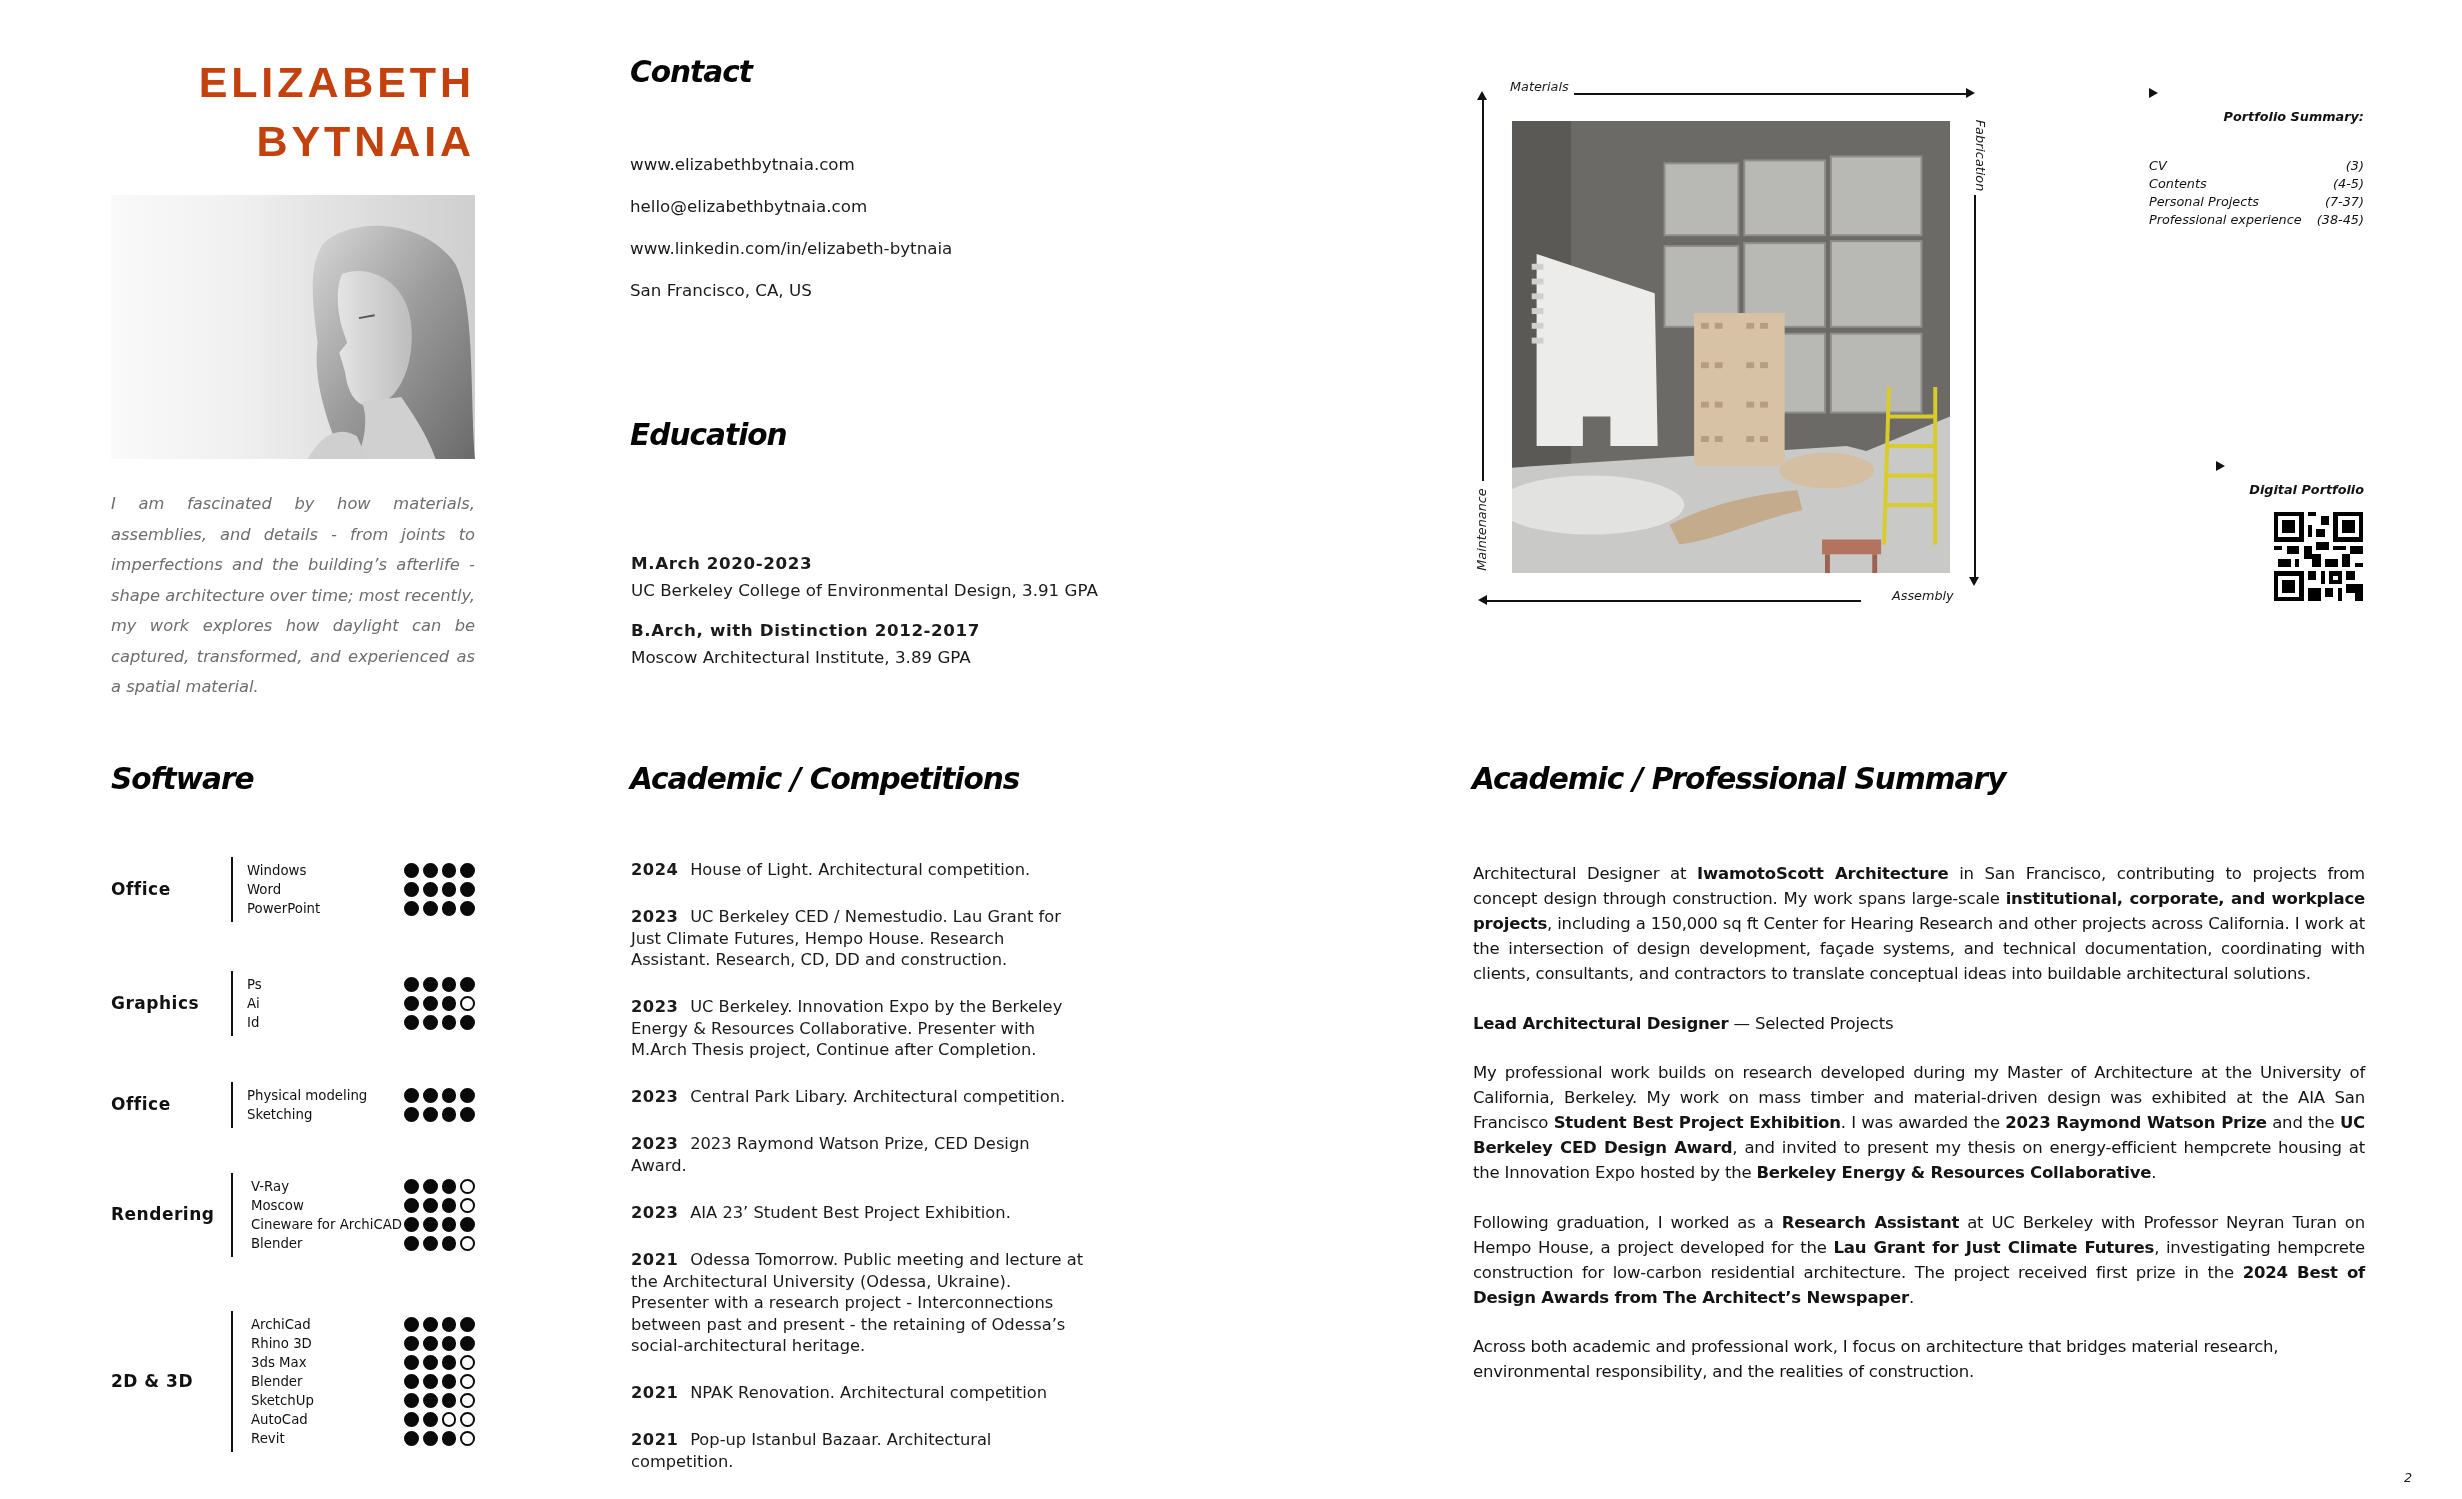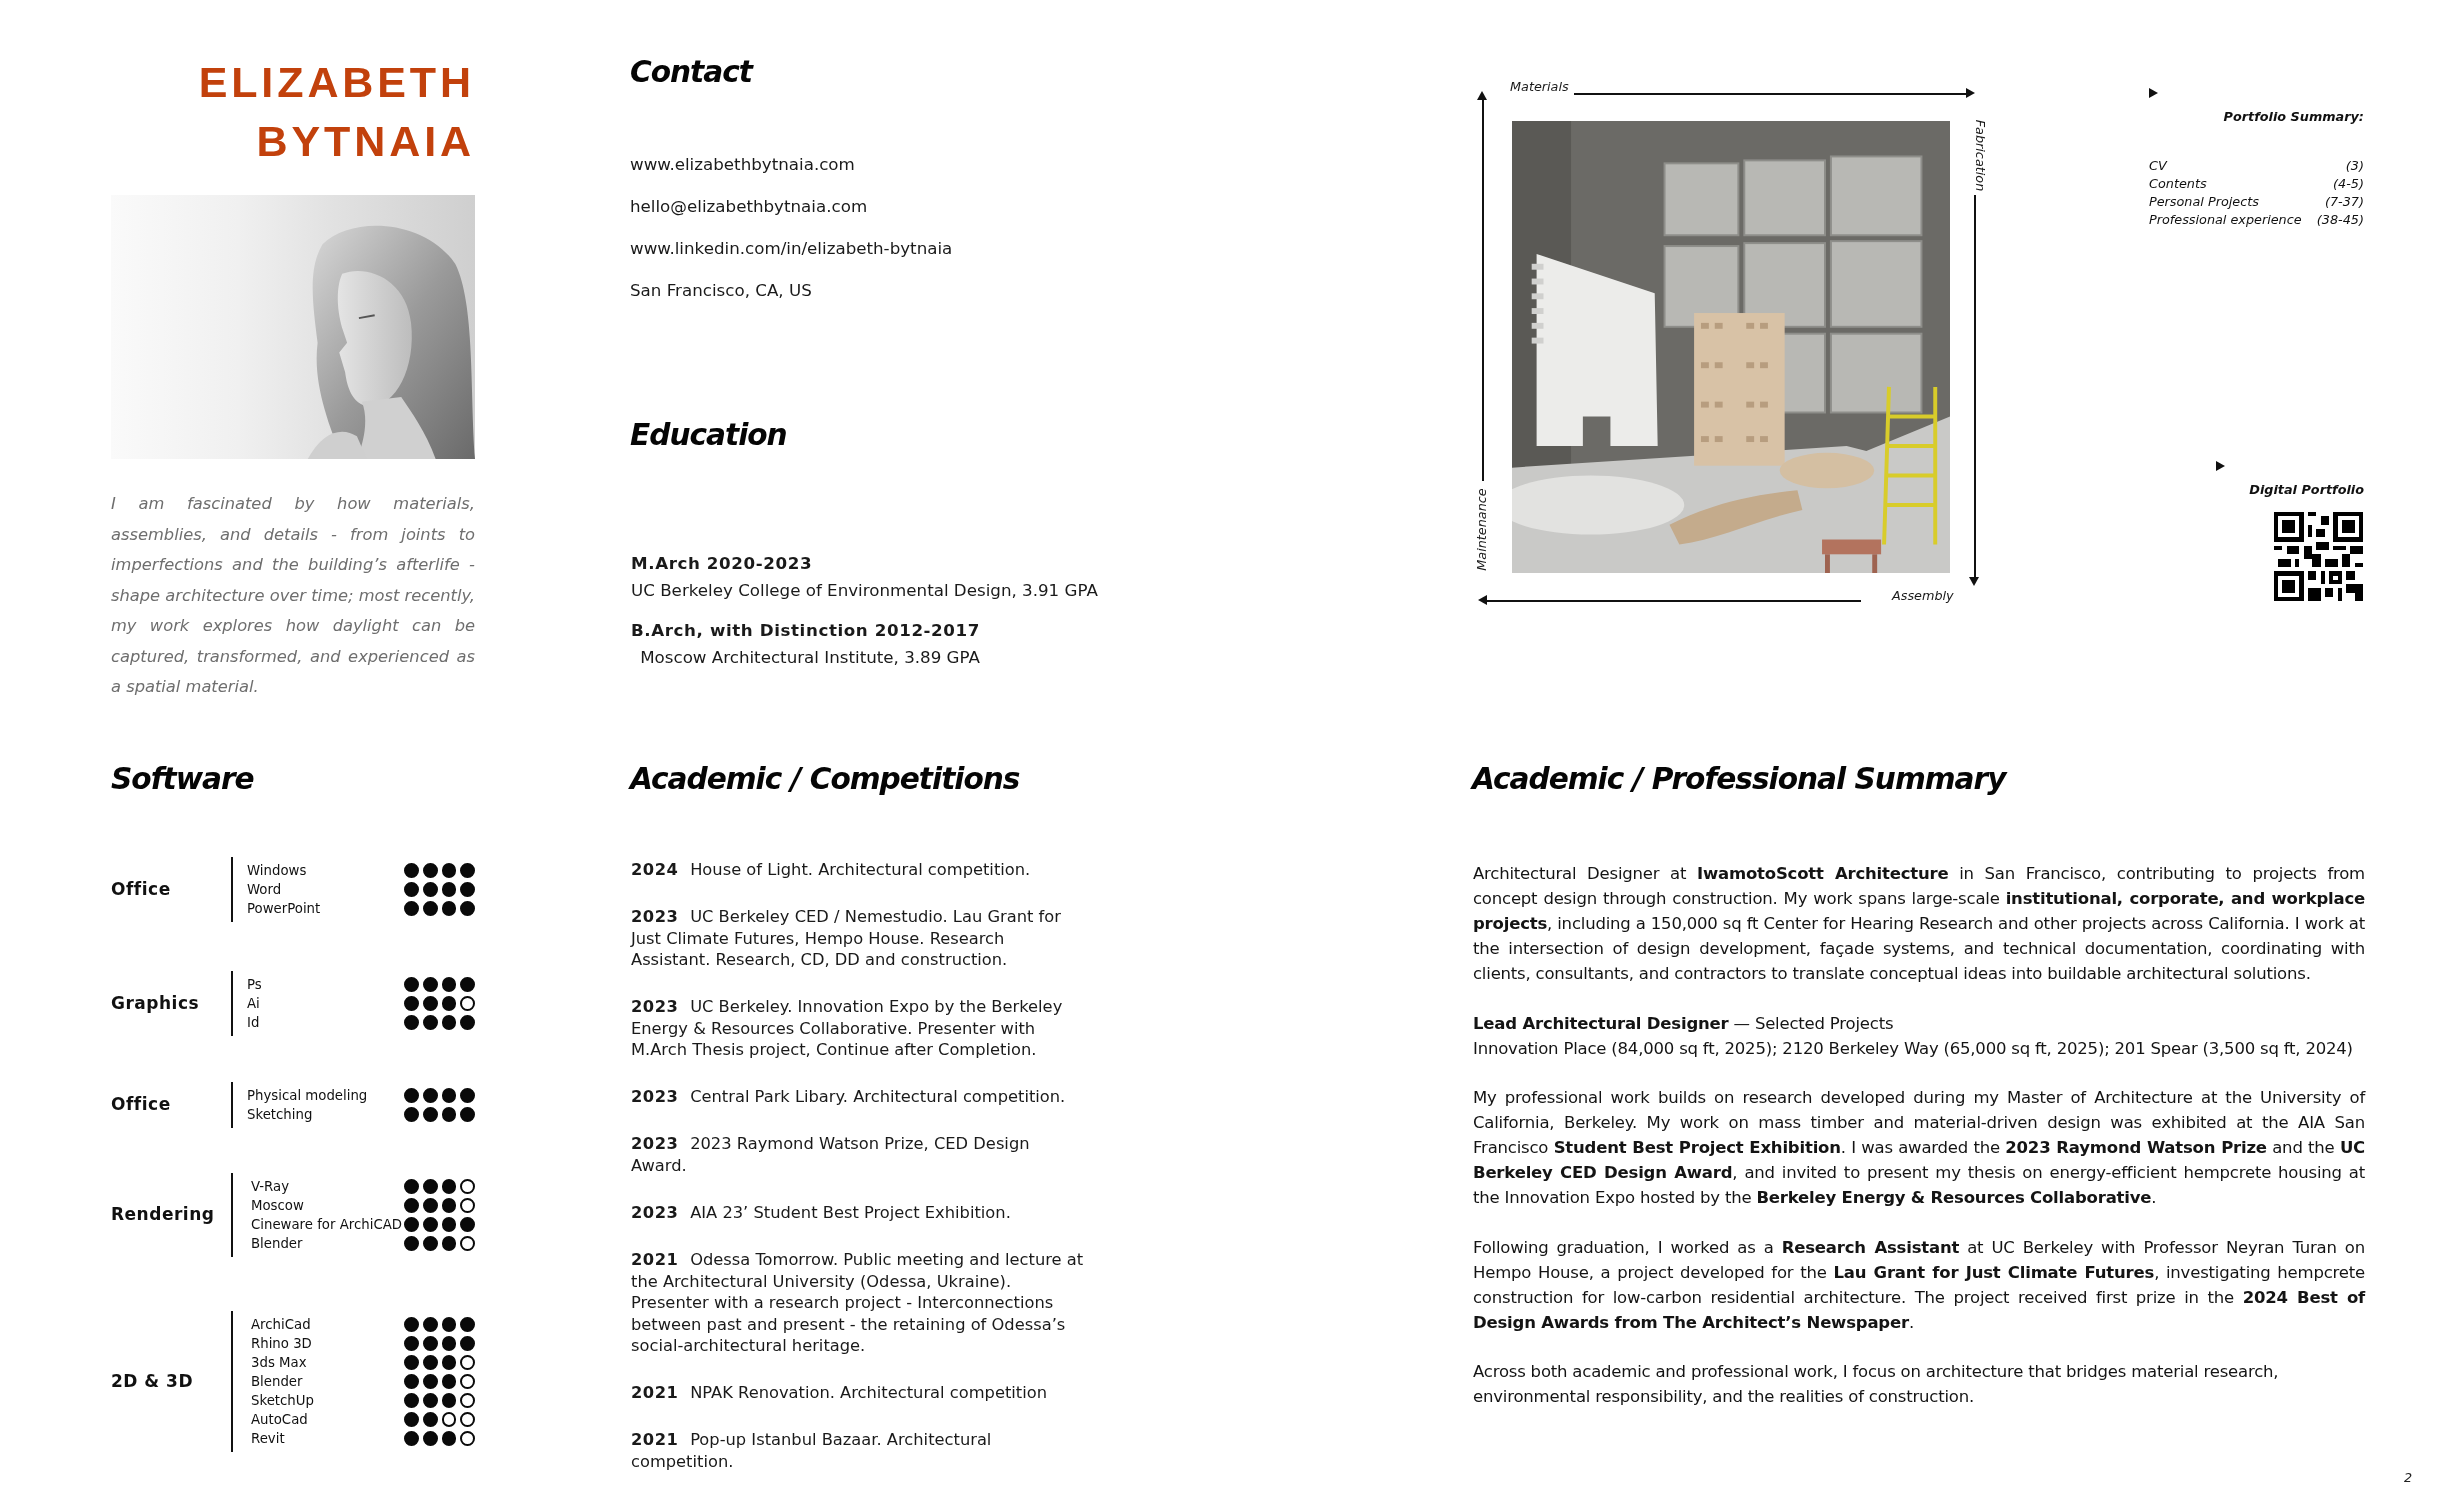--- a/index.html
+++ b/index.html
@@ -103,21 +103,21 @@
   <div>hello@elizabethbytnaia.com</div>
   <div>www.linkedin.com/in/elizabeth-bytnaia</div>
   <div>San Francisco, CA, US</div>
 </div>
 
 <div class="abs h-sec" style="left:630px; top:418px;">Education</div>
 <div class="abs edu" style="top:519px;margin-top:32px;">
   <div class="deg">M.Arch  2020-2023</div>
   <div class="school">UC Berkeley College of Environmental Design, 3.91 GPA</div>
 </div>
-<div class="abs edu" style="top:618px;text-align:right;">
+<div class="abs edu" style="top:618px;">
   <div class="deg">B.Arch, with Distinction  2012-2017</div>
   <div class="school">Moscow Architectural Institute, 3.89 GPA</div>
 </div>
 
 <div class="abs axis-label" style="left:1510px; top:79px;">Materials</div>
 <div class="abs line" style="left:1574px; top:93px; width:394px; height:1.5px;"></div>
 <div class="abs" style="left:1966px; top:88px; width:0; height:0; border-top:5.9px solid transparent; border-bottom:5.9px solid transparent; border-left:9.9px solid #111;"></div>
 
 <div class="abs line" style="left:1482px; top:99px; width:1.5px; height:382px;"></div>
 <div class="abs" style="left:1477px; top:91px; width:0; height:0; border-left:5.9px solid transparent; border-right:5.9px solid transparent; border-bottom:9.9px solid #111;"></div>
@@ -455,21 +455,20 @@
   <div class="comp-item"><span class="comp-year">2021</span><span>Pop-up Istanbul Bazaar. Architectural competition.</span></div>
 </div>
 
 <div class="abs h-sec" style="left:1472px; top:762px;">Academic / Professional Summary</div>
 <div class="abs summary">
   <p>
     <span>Architectural Designer at </span><b>IwamotoScott Architecture</b><span> in San Francisco, contributing to projects from concept design through construction. My work spans large-scale </span><b>institutional, corporate, and workplace projects</b><span>, including a 150,000 sq ft Center for Hearing Research and other projects across California. I work at the intersection of design development, façade systems, and technical documentation, coordinating with clients, consultants, and contractors to translate conceptual ideas into buildable architectural solutions.</span>
   </p>
   <p class="left">
     <b>Lead Architectural Designer</b><span> — Selected Projects</span><br>
-    <span>Innovation Place (84,000 sq ft, 2025); 2120 Berkeley Way (65,000 sq ft, 2025); 201 Spear (3,500 sq ft, 2024)</span>
   </p>
   <p>
     <span>My professional work builds on research developed during my Master of Architecture at the University of California, Berkeley. My work on mass timber and material-driven design was exhibited at the AIA San Francisco </span><b>Student Best Project Exhibition</b><span>. I was awarded the </span><b>2023 Raymond Watson Prize</b><span> and the </span><b>UC Berkeley CED Design Award</b><span>, and invited to present my thesis on energy-efficient hempcrete housing at the Innovation Expo hosted by the </span><b>Berkeley Energy &amp; Resources Collaborative</b><span>.</span>
   </p>
   <p>
     <span>Following graduation, I worked as a </span><b>Research Assistant</b><span> at UC Berkeley with Professor Neyran Turan on Hempo House, a project developed for the </span><b>Lau Grant for Just Climate Futures</b><span>, investigating hempcrete construction for low-carbon residential architecture. The project received first prize in the </span><b>2024 Best of Design Awards from The Architect’s Newspaper</b><span>.</span>
   </p>
   <p class="left">Across both academic and professional work, I focus on architecture that bridges material research, environmental responsibility, and the realities of construction.</p>
 </div>
 

